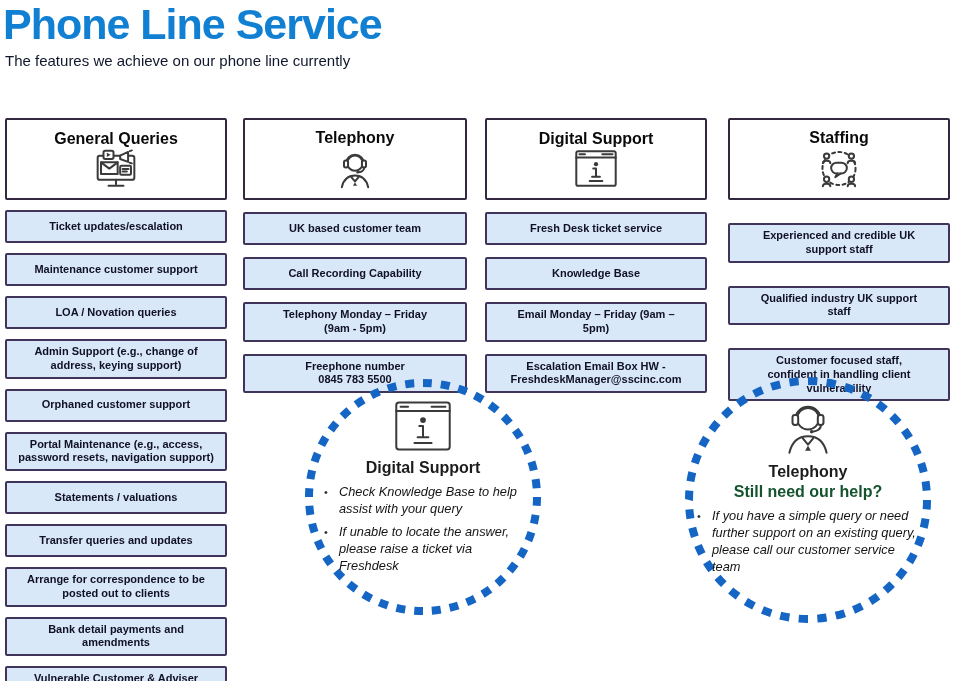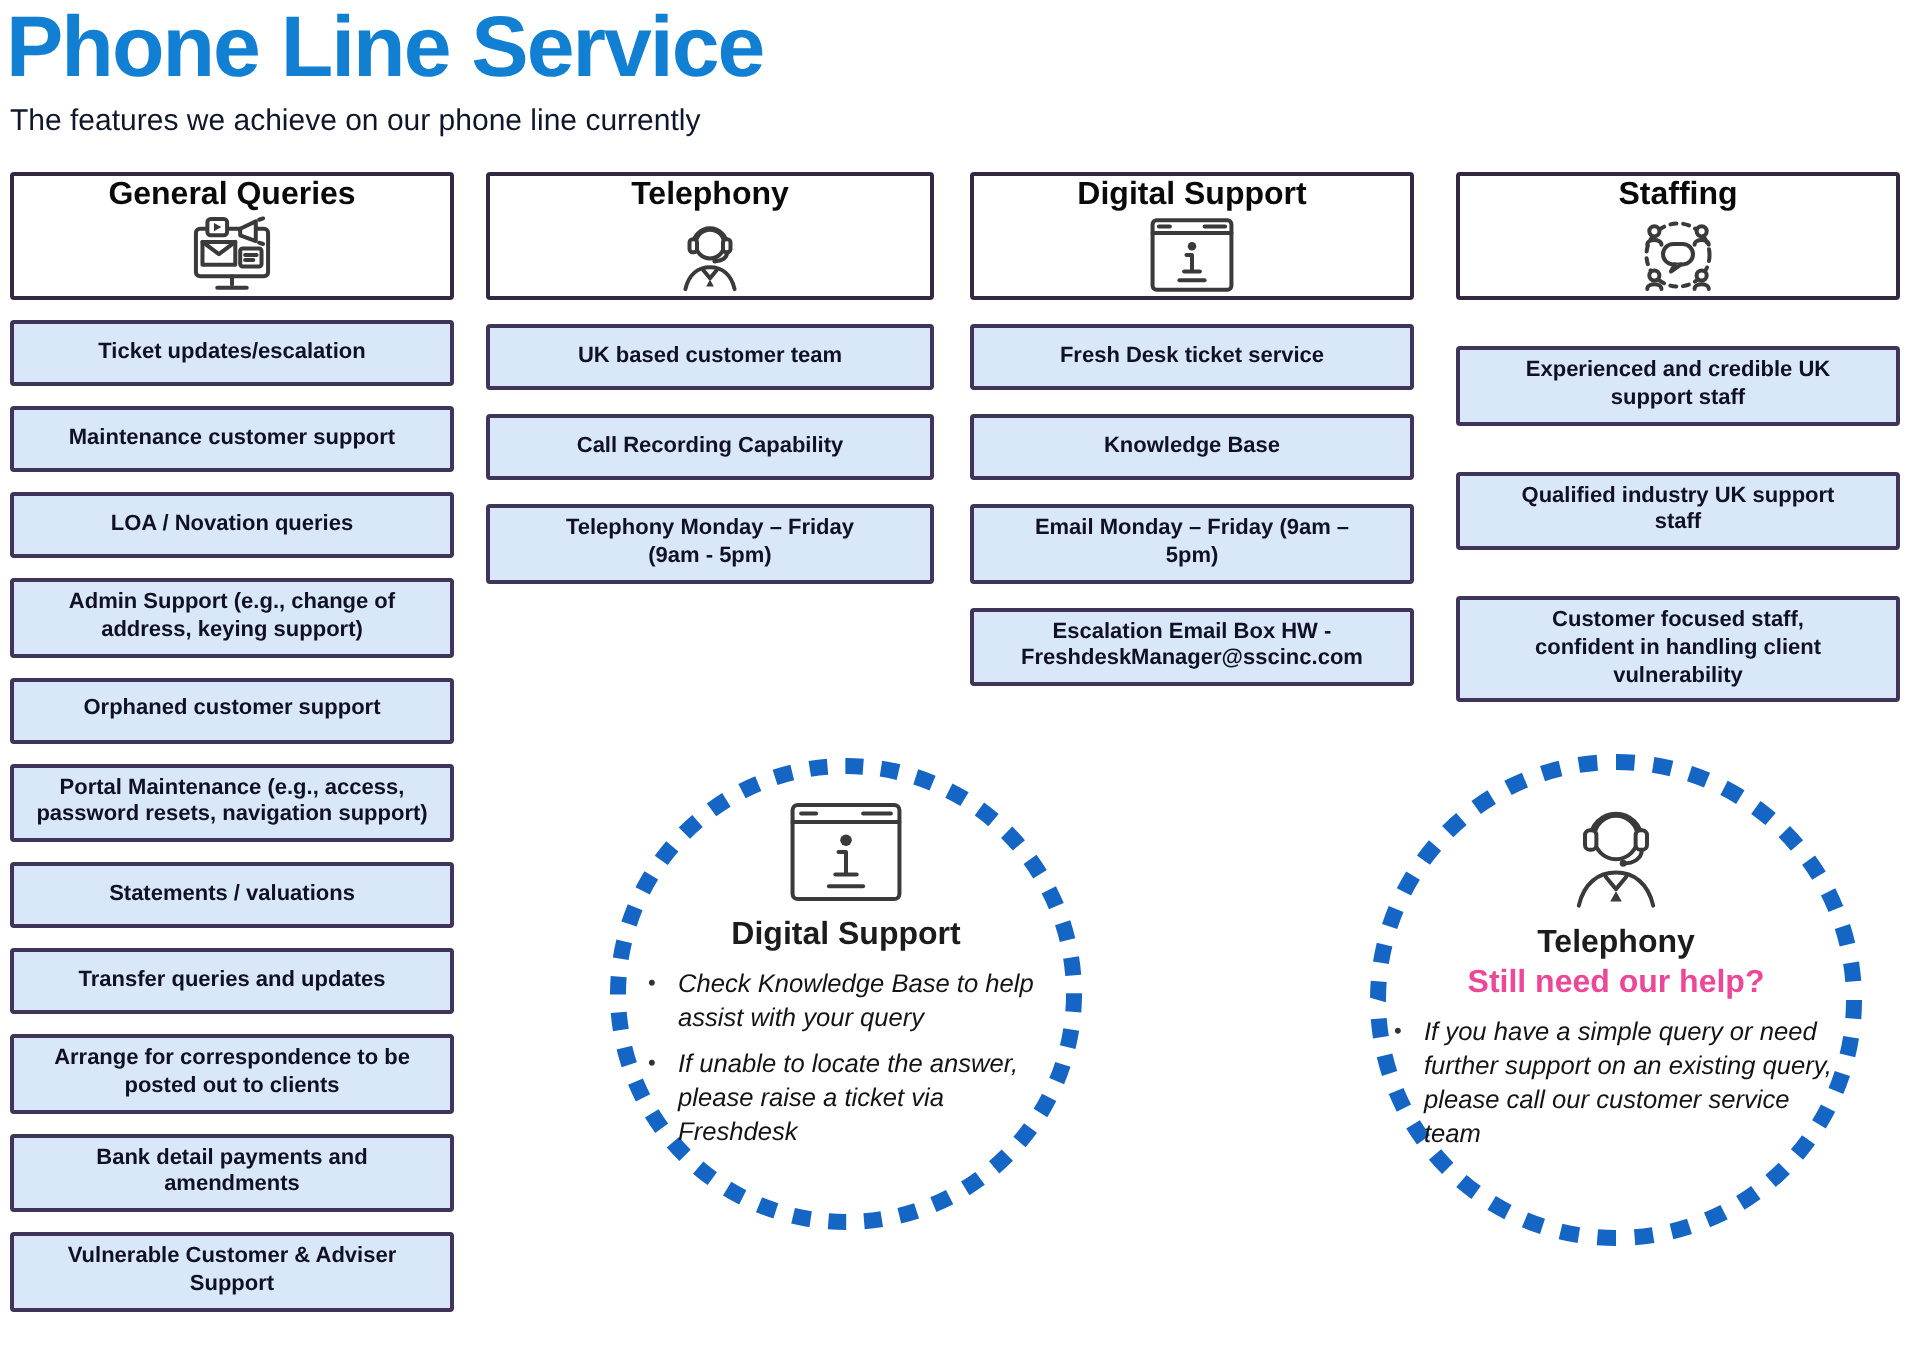--- a/index.html
+++ b/index.html
@@ -12,23 +12,23 @@
   .page-subtitle{position:absolute;left:5px;top:52px;font-size:15px;font-weight:400;
                  color:#0f172a;}
 
   
   .col{position:absolute;top:86px;display:flex;flex-direction:column;gap:10px;}
   .col-1{left:5px;width:222px;}
   .col-2{left:243px;width:224px;gap:12px;}
   .col-3{left:485px;width:222px;gap:12px;}
   .col-4{left:728px;width:222px;gap:23px;}
 
-  .hdr-box{box-sizing:border-box;height:64px;background:#fff;border:2.5px solid #33283f;
+  .hdr-box{box-sizing:border-box;height:82px;background:#fff;border:2.5px solid #33283f;
            border-radius:2px;display:flex;flex-direction:column;align-items:center;
-           justify-content:center;gap:1px;padding-top:2px;}
+           justify-content:center;gap:1px;padding-top:2px;margin-top:32px;}
   .hdr-title{font-size:16px;font-weight:bold;color:#0a0a0a;line-height:1;}
 
   .item{box-sizing:border-box;min-height:33px;background:#d9e8f8;border:2px solid #41345a;
         border-radius:2px;display:flex;align-items:center;justify-content:center;
         text-align:center;padding:4px 10px;font-size:11px;font-weight:bold;color:#101028;
         line-height:1.25;white-space:pre-line;}
 
   
   .ic{display:block;}
   .ic *{vector-effect:non-scaling-stroke;}
@@ -39,21 +39,21 @@
 
   
   .callout{position:absolute;}
   .callout-1{left:302px;top:376px;width:242px;height:242px;}
   .callout-2{left:682px;top:374px;width:252px;height:252px;}
   .ring{position:absolute;inset:0;width:100%;height:100%;}
   .ring circle{fill:none;stroke:#1565c4;stroke-width:8;}
   .callout-content{position:absolute;inset:0;display:flex;flex-direction:column;
                    align-items:center;padding-top:22px;box-sizing:border-box;gap:2px;}
   .callout-title{font-size:16px;font-weight:600;color:#1c1c1c;margin-top:3px;}
-  .callout-subtitle{font-size:16px;font-weight:600;color:#ec4899;}
+  .callout-subtitle{font-size:16px;font-weight:600;color:#14532d;}
   .bullets{display:flex;flex-direction:column;gap:6px;margin-top:5px;}
   .callout-1 .bullets{width:198px;}
   .callout-2 .bullets{width:222px;}
   .bullet{display:flex;align-items:flex-start;font-size:12.8px;color:#141414;
           line-height:1.32;text-align:left;}
   .bullet .dot{width:15px;flex:none;font-size:11px;padding-top:1px;color:#333;}
   .bullet .txt{flex:1;font-style:italic;}
 </style>
 </head>
 <body>
@@ -104,20 +104,22 @@
         <rect x="15" y="18.5" width="5.5" height="9.5" rx="2.4" class="wh"></rect>
         <rect x="39.5" y="18.5" width="5.5" height="9.5" rx="2.4" class="wh"></rect>
         <path d="M42.5 28c0 4.5-4.5 6.5-8.5 6.5"></path>
         <circle cx="33.5" cy="34.5" r="1.7" class="fl"></circle>
       </svg>
     </div>
     <div class="item">UK based customer team</div>
     <div class="item">Call Recording Capability</div>
     <div class="item">Telephony Monday – Friday
 (9am - 5pm)</div>
+    <div class="item">Freephone number
+0845 783 5500</div>
   </div>
 
   <div class="col col-3">
     <div class="hdr-box">
       <div class="hdr-title">Digital Support</div>
       <svg class="ic" width="46" height="41" viewBox="0 0 58 52">
         <rect x="4" y="4" width="50" height="44" rx="2.5" class="wh"></rect>
         <path d="M4 12h50"></path>
         <path d="M8 8h7M37 8h13"></path>
         <circle cx="29" cy="20.5" r="2.7" class="fl"></circle>

